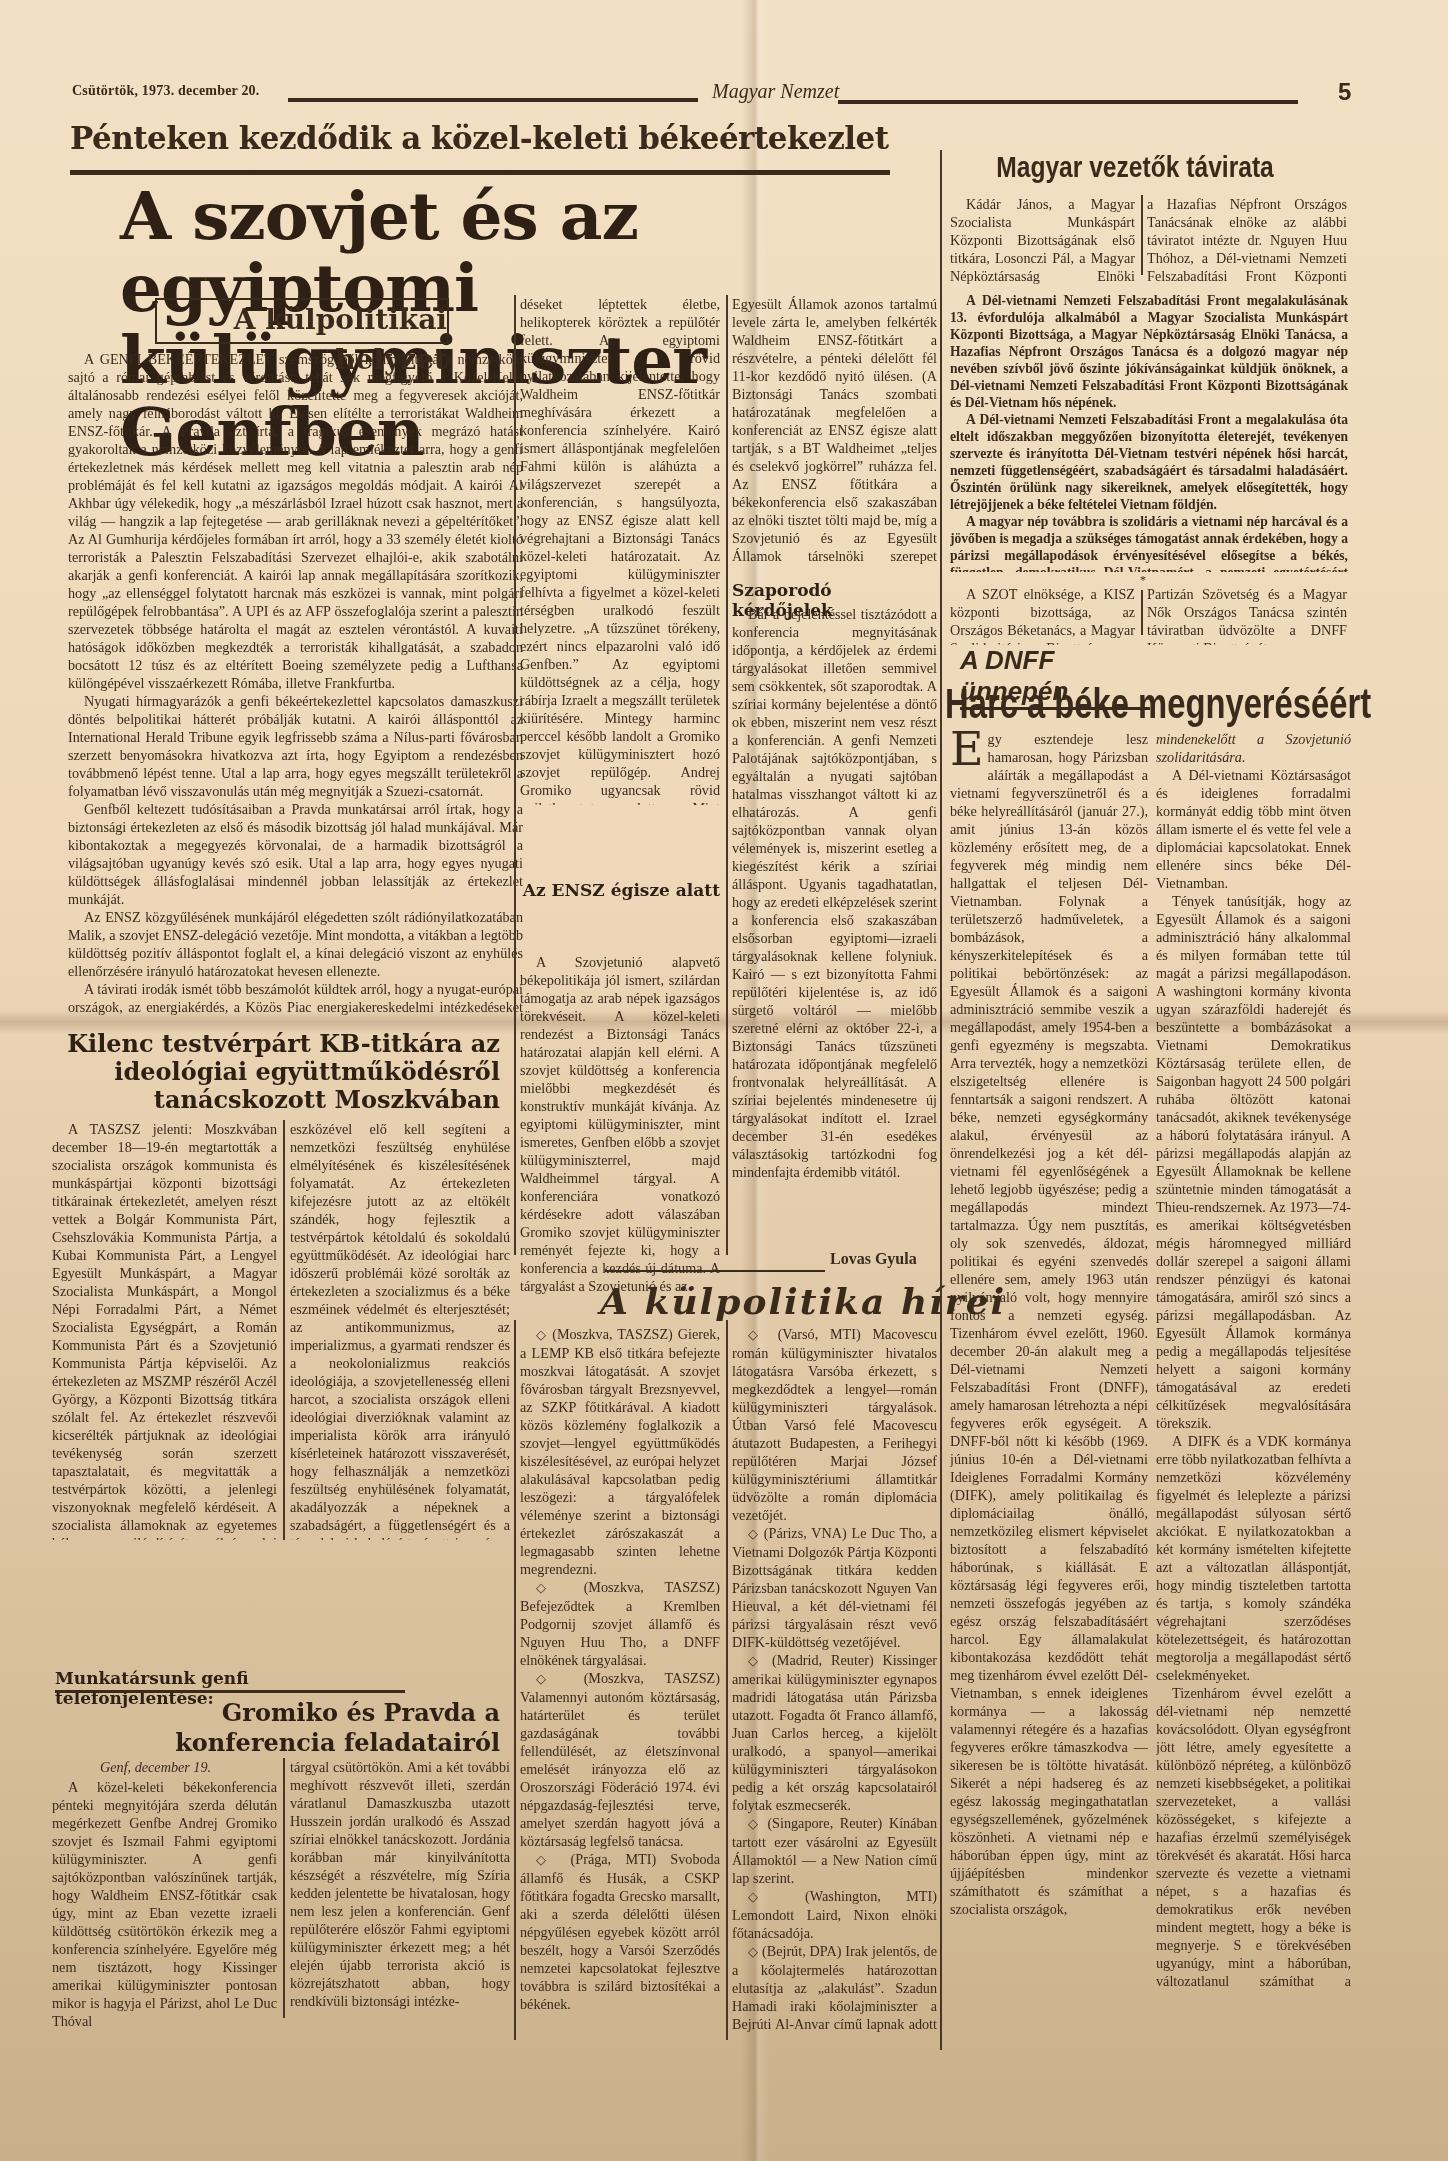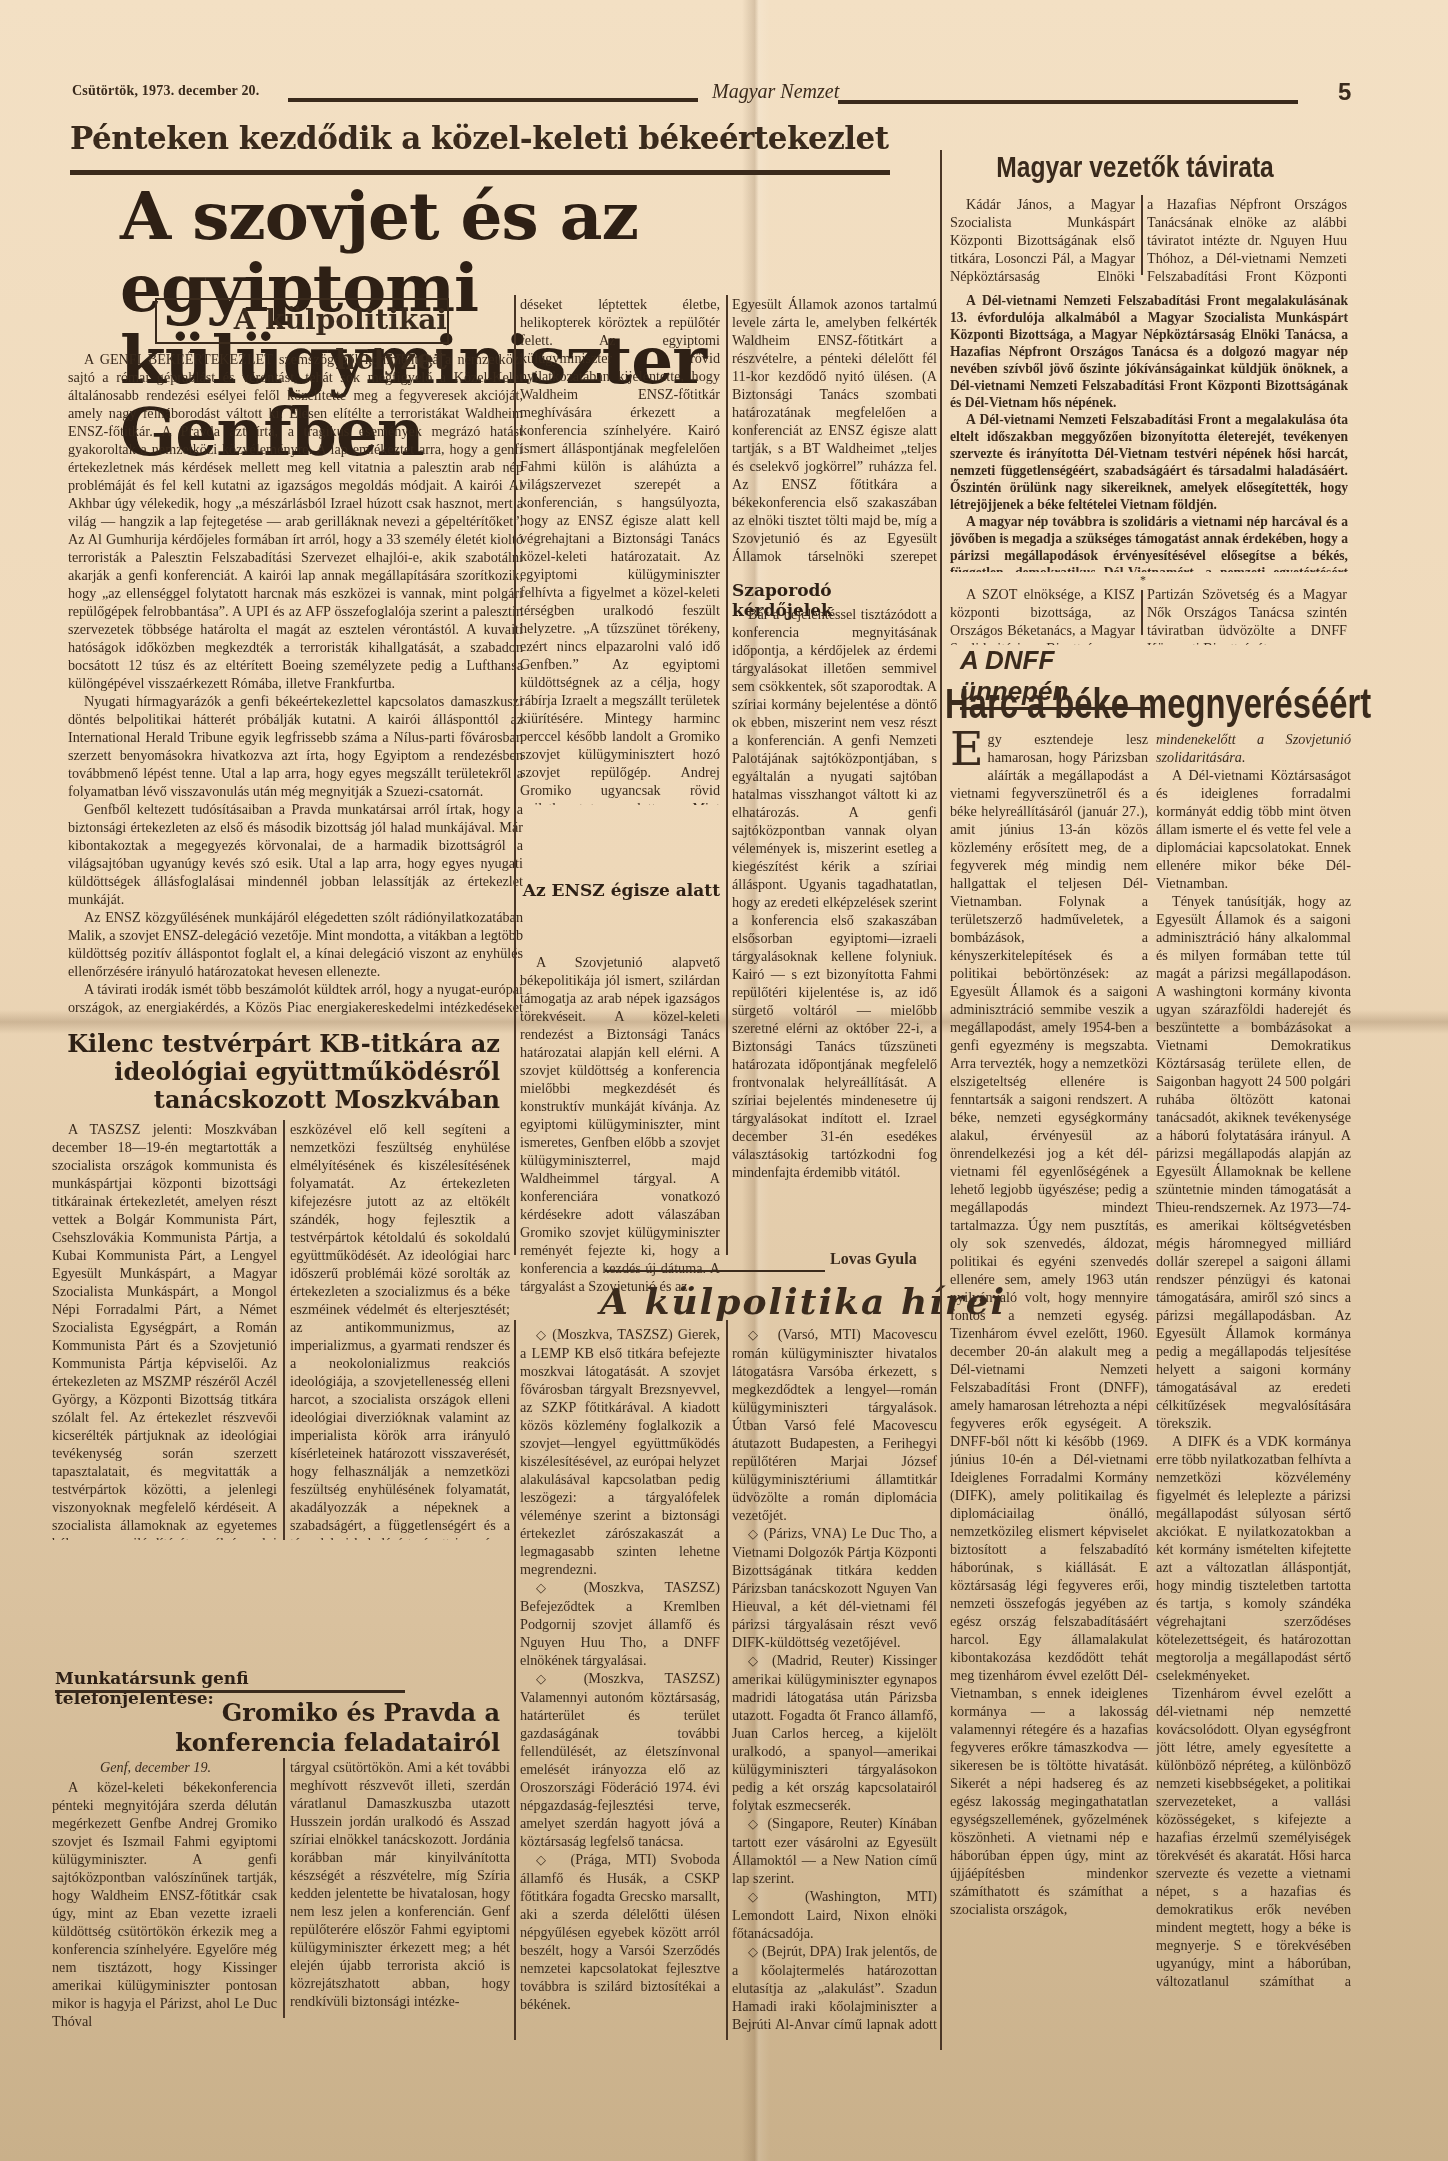--- a/index.html
+++ b/index.html
@@ -151,18 +151,18 @@
 </div>
 
 <div class="dnff">A DNFF ünnepén</div>
 <div class="harc">Harc a béke megnyeréséért</div>
 
 <div class="txt" style="left:950px;top:730px;width:198px;height:1260px;overflow:hidden;">
   <p class="noind"><span class="dropcap">E</span><span>gy esztendeje lesz hamarosan, hogy Párizsban aláírták a megállapodást a vietnami fegyverszünetről és a béke helyreállításáról (január 27.), amit június 13-án közös közlemény erősített meg, de a fegyverek még mindig nem hallgattak el teljesen Dél-Vietnamban. Folynak a területszerző hadműveletek, a bombázások, a kényszerkitelepítések és a politikai bebörtönzések: az Egyesült Államok és a saigoni adminisztráció semmibe veszik a megállapodást, amely 1954-ben a genfi egyezmény is megszabta. Arra tervezték, hogy a nemzetközi elszigeteltség ellenére is fenntartsák a saigoni rendszert. A béke, nemzeti egységkormány alakul, érvényesül az önrendelkezési jog a két dél-vietnami fél egyenlőségének a lehető legjobb ügyészése; pedig a megállapodás mindezt tartalmazza. Úgy nem pusztítás, oly sok szenvedés, áldozat, politikai és egyéni szenvedés ellenére sem, amely 1963 után nyilvánvaló volt, hogy mennyire fontos a nemzeti egység. Tizenhárom évvel ezelőtt, 1960. december 20-án alakult meg a Dél-vietnami Nemzeti Felszabadítási Front (DNFF), amely hamarosan létrehozta a népi fegyveres erők egységeit. A DNFF-ből nőtt ki később (1969. június 10-én a Dél-vietnami Ideiglenes Forradalmi Kormány (DIFK), amely politikailag és diplomáciailag önálló, nemzetközileg elismert képviselet biztosított a felszabadító háborúnak, s kiállását. E köztársaság légi fegyveres erői, nemzeti összefogás jegyében az egész ország felszabadításáért harcol. Egy államalakulat kibontakozása kezdődött tehát meg tizenhárom évvel ezelőtt Dél-Vietnamban, s ennek ideiglenes kormánya — a lakosság valamennyi rétegére és a hazafias fegyveres erőkre támaszkodva — sikeresen be is töltötte hivatását. Sikerét a népi hadsereg és az egész lakosság megingathatatlan egységszellemének, győzelmének köszönheti. A vietnami nép e háborúban éppen úgy, mint az újjáépítésben mindenkor számíthatott és számíthat a szocialista országok,</span></p>
 </div>
 <div class="txt" style="left:1156px;top:730px;width:195px;height:1260px;overflow:hidden;">
   <p class="noind it">mindenekelőtt a Szovjetunió szolidaritására.</p>
-  <p>A Dél-vietnami Köztársaságot és ideiglenes forradalmi kormányát eddig több mint ötven állam ismerte el és vette fel vele a diplomáciai kapcsolatokat. Ennek ellenére mikor béke Dél-Vietnamban.</p>
+  <p>A Dél-vietnami Köztársaságot és ideiglenes forradalmi kormányát eddig több mint ötven állam ismerte el és vette fel vele a diplomáciai kapcsolatokat. Ennek ellenére sincs béke Dél-Vietnamban.</p>
   <p>Tények tanúsítják, hogy az Egyesült Államok és a saigoni adminisztráció hány alkalommal és milyen formában tette túl magát a párizsi megállapodáson. A washingtoni kormány kivonta ugyan szárazföldi haderejét és beszüntette a bombázásokat a Vietnami Demokratikus Köztársaság területe ellen, de Saigonban hagyott 24 500 polgári ruhába öltözött katonai tanácsadót, akiknek tevékenysége a háború folytatására irányul. A párizsi megállapodás alapján az Egyesült Államoknak be kellene szüntetnie minden támogatását a Thieu-rendszernek. Az 1973—74-es amerikai költségvetésben mégis háromnegyed milliárd dollár szerepel a saigoni állami rendszer pénzügyi és katonai támogatására, amiről szó sincs a párizsi megállapodásban. Az Egyesült Államok kormánya pedig a megállapodás teljesítése helyett a saigoni kormány támogatásával az eredeti célkitűzések megvalósítására törekszik.</p>
   <p>A DIFK és a VDK kormánya erre több nyilatkozatban felhívta a nemzetközi közvélemény figyelmét és leleplezte a párizsi megállapodást súlyosan sértő akciókat. E nyilatkozatokban a két kormány ismételten kifejtette azt a változatlan álláspontját, hogy mindig tiszteletben tartotta és tartja, s komoly szándéka végrehajtani szerződéses kötelezettségeit, és határozottan megtorolja a megállapodást sértő cselekményeket.</p>
   <p>Tizenhárom évvel ezelőtt a dél-vietnami nép nemzetté kovácsolódott. Olyan egységfront jött létre, amely egyesítette a különböző népréteg, a különböző nemzeti kisebbségeket, a politikai szervezeteket, a vallási közösségeket, s kifejezte a hazafias érzelmű személyiségek törekvését és akaratát. Hősi harca szervezte és vezette a vietnami népet, s a hazafias és demokratikus erők nevében mindent megtett, hogy a béke is megnyerje. S e törekvésében ugyanúgy, mint a háborúban, változatlanul számíthat a szocialista, a világ haladó erőinek erkölcsi, politikai és gazdasági támogatására.</p>
 
 </div>
 
 </body></html>

